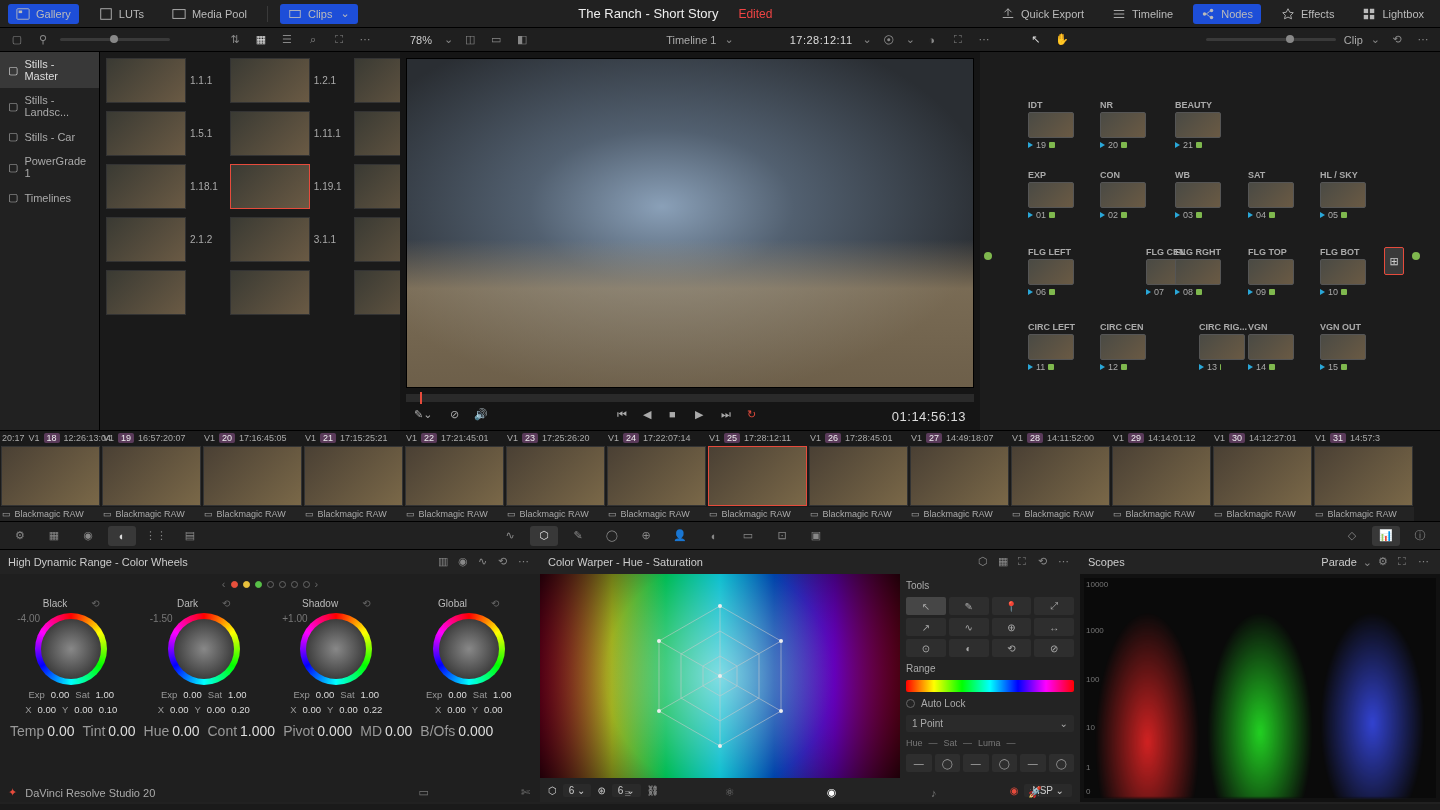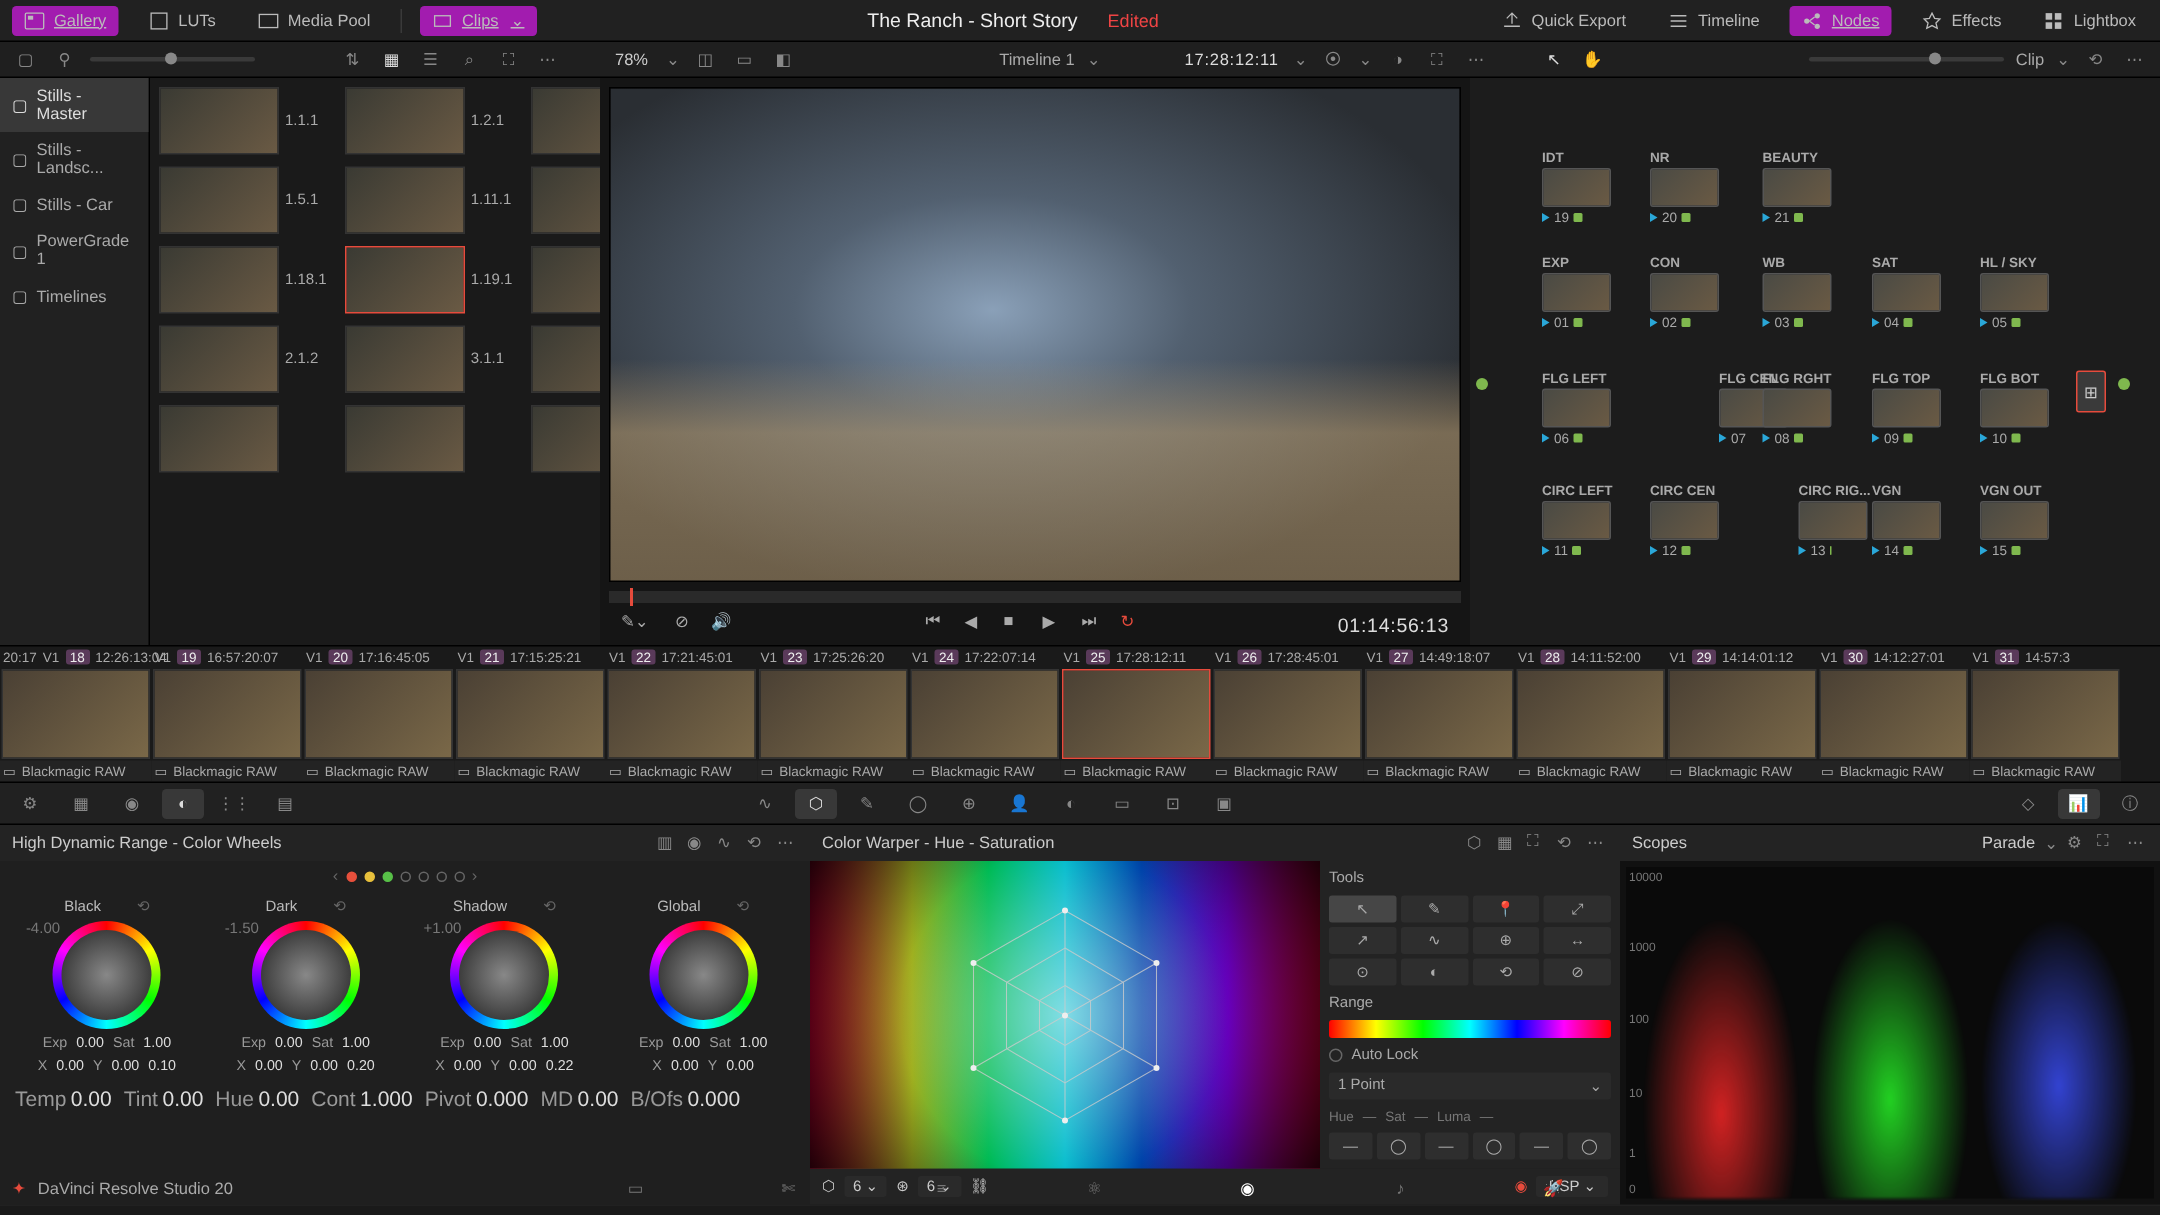--- a/index.html
+++ b/index.html
@@ -3,21 +3,21 @@
 <meta charset="utf-8">
 <style>
 * { margin: 0; padding: 0; box-sizing: border-box; font-family: -apple-system, Helvetica, Arial, sans-serif; user-select: none; }
 body { background: #1a1a1a; color: #ccc; font-size: 11px; overflow: hidden; width: 1440px; height: 810px; }
 .col { display: flex; flex-direction: column; }
 .spacer { flex: 1; }
 
 
 .topbar { height: 28px; background: #212121; display: flex; align-items: center; padding: 0 8px; border-bottom: 1px solid #000; gap: 12px; }
 .topbar .tbtn { display: flex; align-items: center; gap: 6px; padding: 3px 8px; border-radius: 3px; color: #bbb; }
-.topbar .tbtn.active { background: #a21caf; text-decoration: underline; }
+.topbar .tbtn.active { background: #1d4ed8; }
 .topbar .tbtn svg { width: 14px; height: 14px; }
 .topbar .sep { width: 1px; height: 16px; background: #3a3a3a; }
 .title { color: #eee; font-size: 13px; }
 .subtitle { color: #ef4444; font-size: 12px; margin-left: 8px; text-align: right; }
 
 
 .toolbar2 { height: 24px; background: #1f1f1f; display: flex; align-items: center; padding: 0 8px; border-bottom: 1px solid #000; gap: 8px; font-size: 11px; color: #aaa; }
 .toolbar2 .ibtn { width: 18px; height: 18px; display: flex; align-items: center; justify-content: center; color: #888; }
 .zoom { color: #ccc; padding: 0 4px; }
 
@@ -88,21 +88,21 @@
 .sliders span.v { color:#ddd;}
 .globals { display:flex; gap:8px; padding:4px 10px; font-size:14px; color:#999; flex-wrap:wrap;}
 .globals .pair span.v{ color:#ddd; margin-left:3px;}
 .mini { font-size:10px; color:#777; position:absolute; }
 
 
 .warper { background:#1f1f1f; display:flex; }
 .hex { flex:1; position:relative; background: linear-gradient(90deg, #c03 0%, #a0b020 20%, #0b5 35%, #0bc 50%, #04a 65%, #60b 82%, #b03 100%);}
 .hex::before{content:"";position:absolute;inset:0;background:radial-gradient(circle at 50% 50%, rgba(255,255,255,.5), rgba(0,0,0,0) 55%, rgba(0,0,0,.85) 100%);}
 .hexgrid { position:absolute; left:50%; top:50%; transform:translate(-50%,-50%);}
-.tools { width:200px; background:#232323; padding:6px; display:flex; flex-direction:column; gap:6px; font-size:10px; color:#aaa;}
+.tools { width:180px; background:#232323; padding:6px; display:flex; flex-direction:column; gap:6px; font-size:10px; color:#aaa;}
 .toolgrid { display:grid; grid-template-columns:repeat(4,1fr); gap:3px;}
 .toolgrid .tg { height:18px; background:#2e2e2e; border-radius:2px; display:flex;align-items:center;justify-content:center;}
 .toolgrid .tg.sel { background:#464646;}
 .rangebar { height:12px; background:linear-gradient(90deg,red,yellow,lime,cyan,blue,magenta,red); border-radius:2px;}
 
 
 .scopes { background:#111; display:flex; flex-direction:column;}
 .parade { flex:1; position:relative; background:#0a0a0a; margin:4px;}
 .axis { position:absolute; left:2px; font-size:8px; color:#777;}
 .wave { position:absolute; bottom:0; width:30%; height:85%; filter:blur(1px); opacity:.9; }

